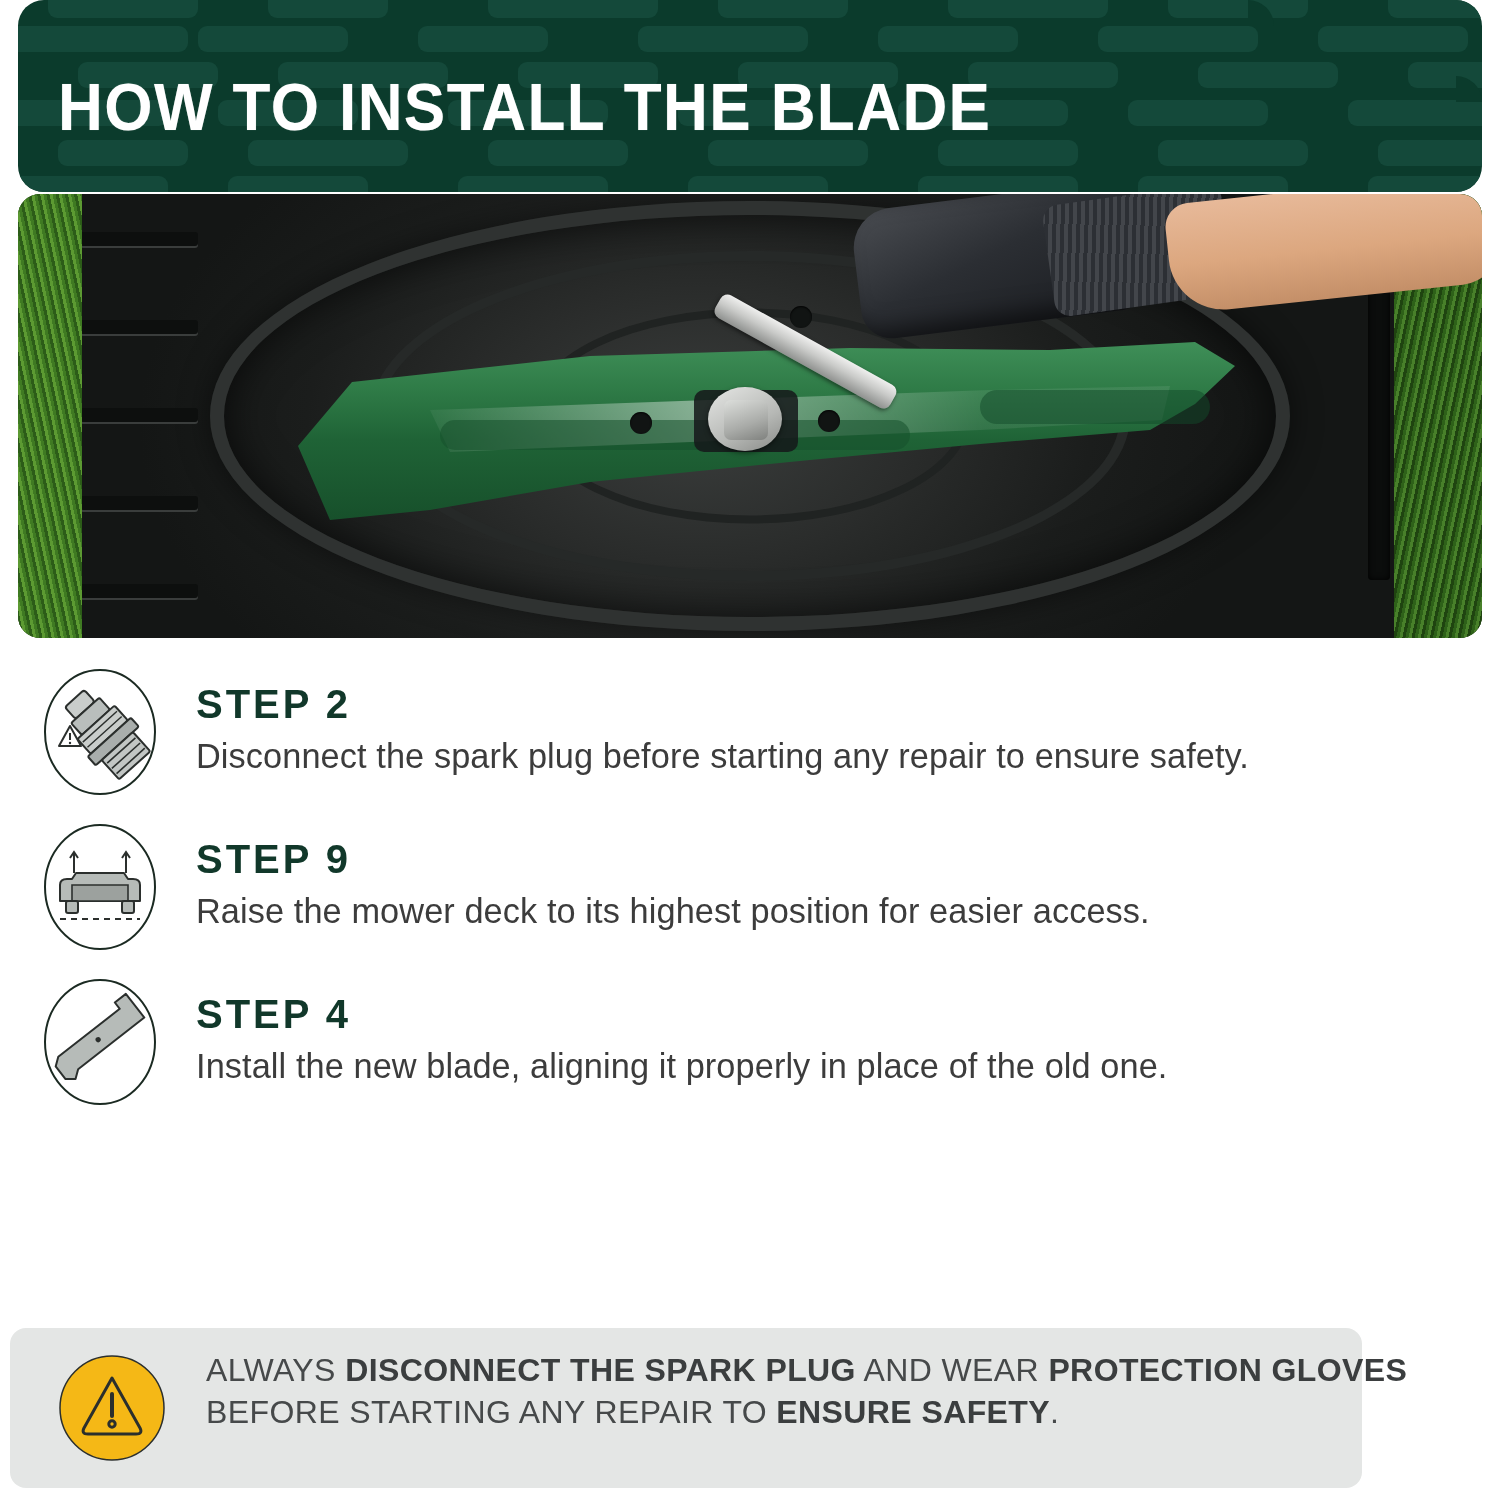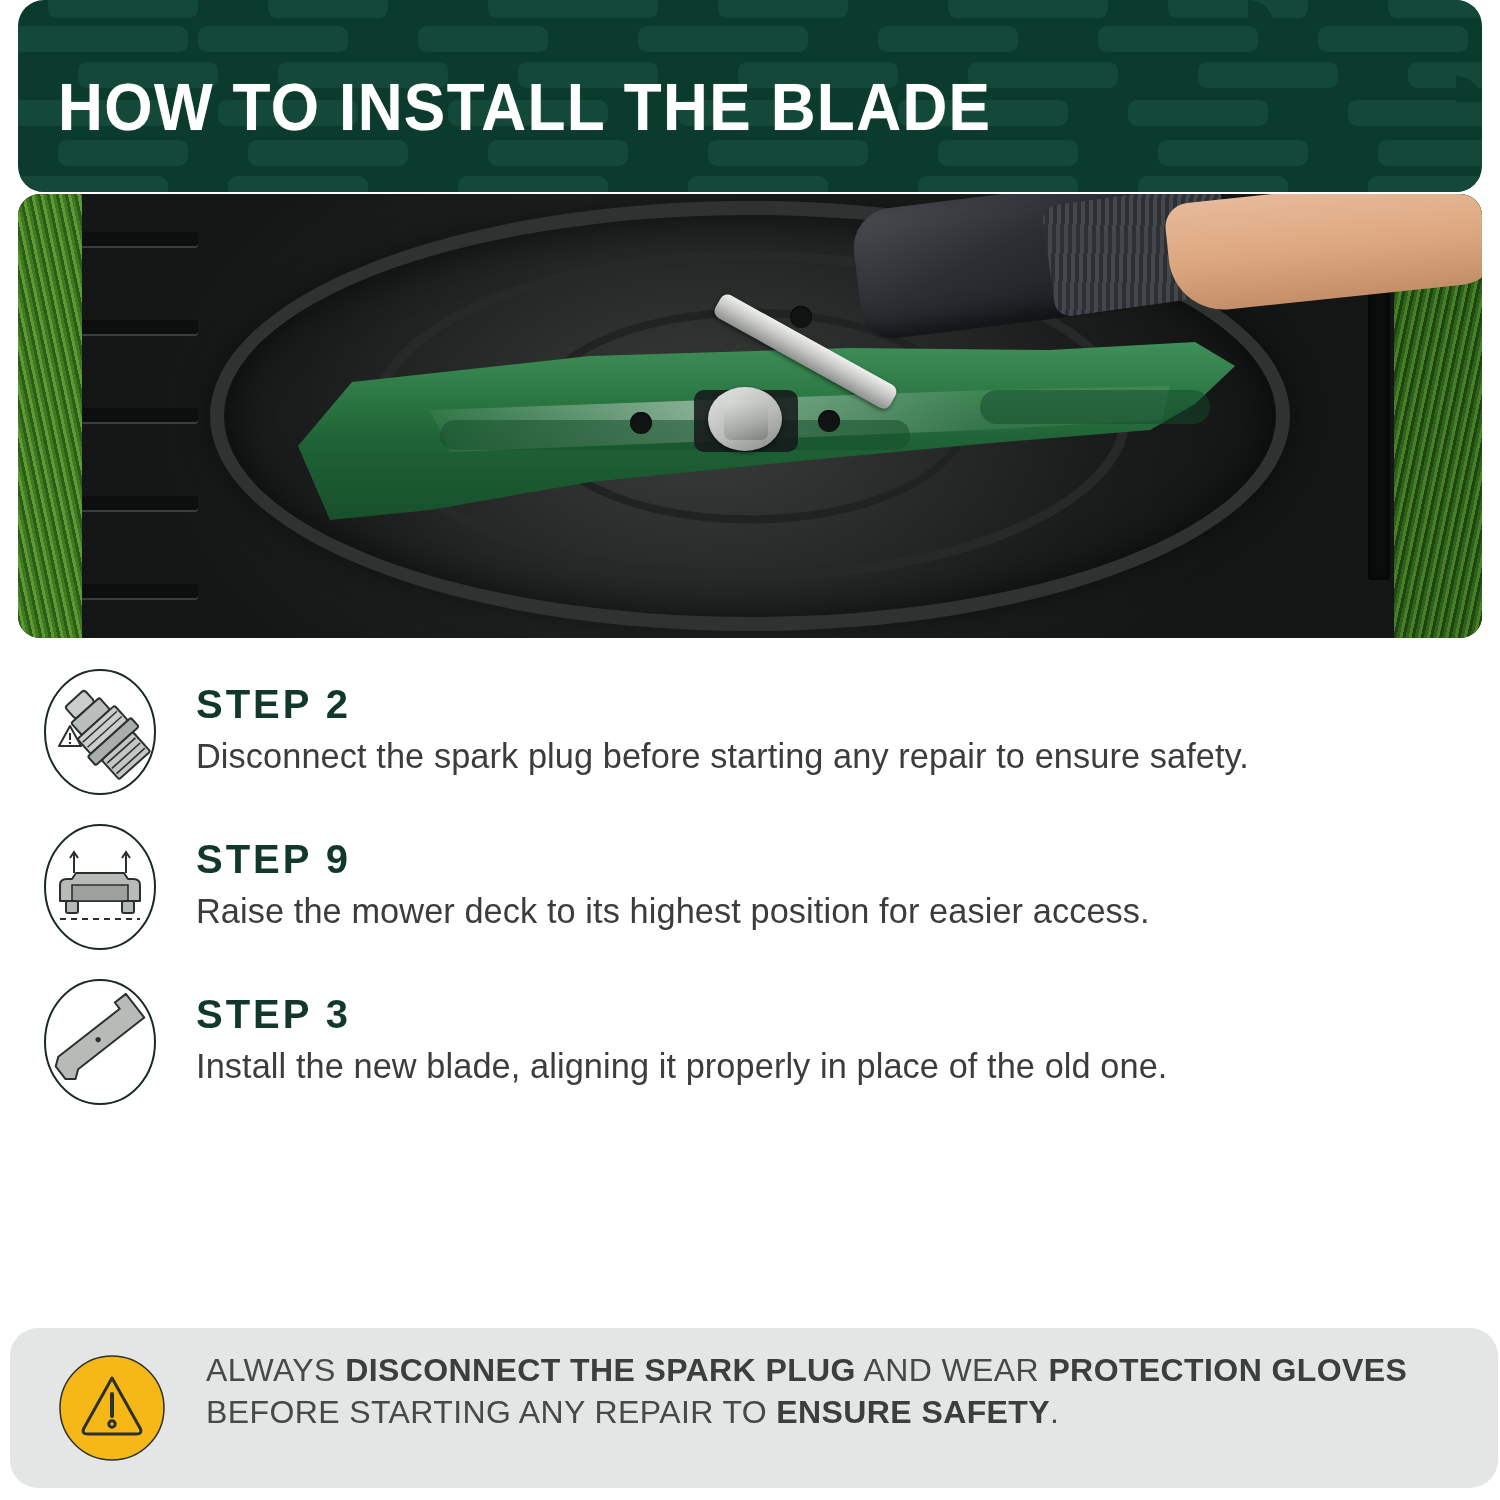--- a/index.html
+++ b/index.html
@@ -316,24 +316,24 @@
     font-family: "Liberation Sans Narrow", "Liberation Sans", sans-serif;
     transform: scaleX(0.98);
     transform-origin: left center;
   }
 
   
   .warning {
     position: absolute;
     left: 10px;
     top: 1328px;
-    width: 1488px;
+    width: 1352px;
     height: 160px;
     background: #e4e6e5;
-    border-radius: 28px;
+    border-radius: 16px;
   }
   .warn-icon {
     position: absolute;
     left: 48px;
     top: 26px;
     width: 108px;
     height: 108px;
   }
   .warn-text {
     position: absolute;
@@ -513,21 +513,21 @@
     <div class="step">
       <div class="step-icon">
         <svg viewBox="0 0 128 128" width="128" height="128">
           <ellipse cx="64" cy="64" rx="55" ry="62" fill="#ffffff" stroke="#1b2a22" stroke-width="2"></ellipse>
           <g transform="rotate(-38 64 64)">
             <path d="M14,56 L22,50 L100,50 L100,42 L114,42 L114,72 L30,72 L22,78 L14,72 Z" fill="#b6bbb8" stroke="#2b2f2d" stroke-width="2" stroke-linejoin="round"></path>
             <circle cx="64" cy="61" r="2.6" fill="#2b2f2d"></circle>
           </g>
         </svg>
       </div>
-      <div class="step-title">STEP 3</div>
+      <div class="step-title">STEP 4</div>
       <div class="step-desc">Install the new blade, aligning it properly in place of the old one.</div>
     </div>
   </div>
 
   <div class="warning">
     <div class="warn-icon">
       <svg viewBox="0 0 108 108" width="108" height="108">
         <circle cx="54" cy="54" r="52" fill="#f5b816" stroke="#2b2f2d" stroke-width="1.5"></circle>
         <path d="M54,24 L82,74 Q85,80 78,80 L30,80 Q23,80 26,74 Z" fill="none" stroke="#2b2f2d" stroke-width="3" stroke-linejoin="round"></path>
         <line x1="54" y1="40" x2="54" y2="62" stroke="#2b2f2d" stroke-width="4" stroke-linecap="round"></line>

